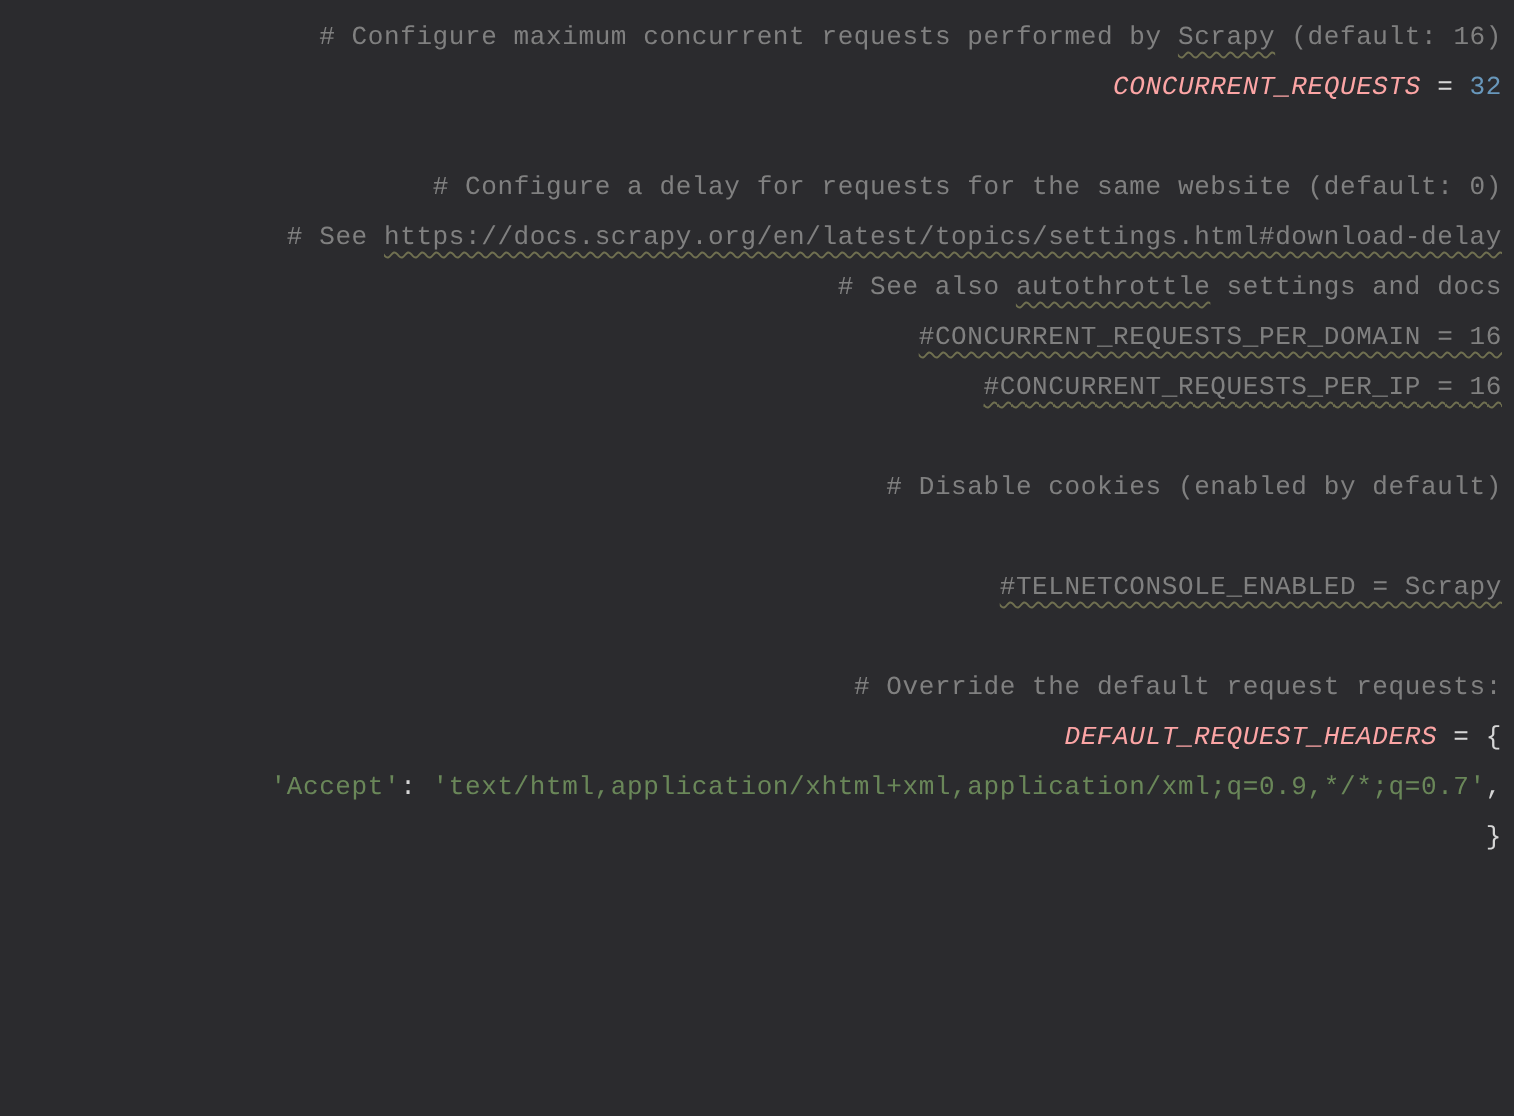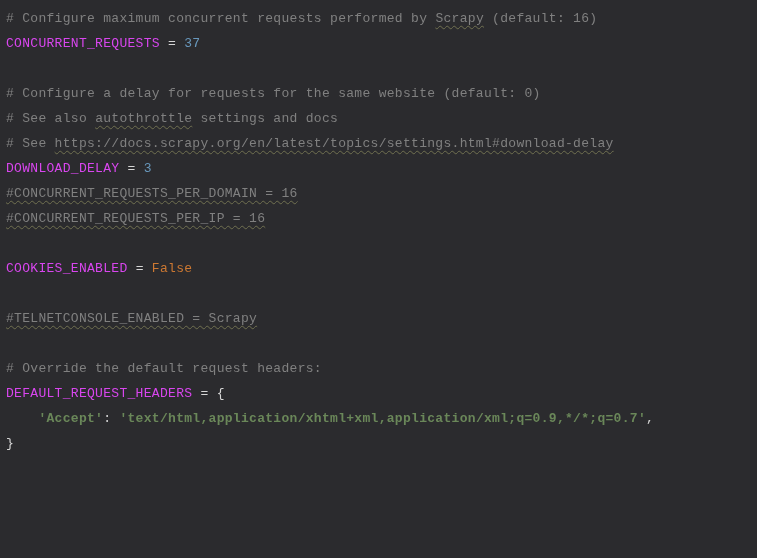--- a/index.html
+++ b/index.html
@@ -9,51 +9,50 @@
     font-family: Consolas, 'Courier New', monospace;
     font-size: 13px;
     line-height: 25px;
     color: #808080;
     width: 757px;
     height: 558px;
     box-sizing: border-box;
     overflow: hidden;
     letter-spacing: 0.3px;
   }
-  .line { white-space: pre; }
+  .line { white-space: pre; text-align: right; }
   .comment { color: #808080; }
-  .var { color: #d946ef; }
+  .var { color: #fca5a5; font-style: italic; }
   .op { color: #d6d6d6; }
   .num { color: #6897bb; }
   .kw { color: #cc7832; }
-  .str { color: #6a8759; font-weight: bold; }
+  .str { color: #6a8759; }
   .punct { color: #d6d6d6; }
   .wavy {
     text-decoration: underline;
     text-decoration-style: wavy;
     text-decoration-color: #707050;
     text-decoration-thickness: 1px;
     text-underline-offset: 3px;
   }
 </style>
 </head>
 <body>
 
 <div>
 <div class="line"><span class="comment"># Configure maximum concurrent requests performed by </span><span class="comment wavy">Scrapy</span><span class="comment"> (default: 16)</span></div>
-<div class="line"><span class="var">CONCURRENT_REQUESTS</span><span class="op"> = </span><span class="num">37</span></div>
+<div class="line"><span class="var">CONCURRENT_REQUESTS</span><span class="op"> = </span><span class="num">32</span></div>
 <div class="line"> </div>
 <div class="line"><span class="comment"># Configure a delay for requests for the same website (default: 0)</span></div>
+<div class="line"><span class="comment"># See </span><span class="comment wavy">https://docs.scrapy.org/en/latest/topics/settings.html#download-delay</span></div>
 <div class="line"><span class="comment"># See also </span><span class="comment wavy">autothrottle</span><span class="comment"> settings and docs</span></div>
-<div class="line"><span class="comment"># See </span><span class="comment wavy">https://docs.scrapy.org/en/latest/topics/settings.html#download-delay</span></div>
-<div class="line"><span class="var">DOWNLOAD_DELAY</span><span class="op"> = </span><span class="num">3</span></div>
 <div class="line"><span class="comment wavy">#CONCURRENT_REQUESTS_PER_DOMAIN = 16</span></div>
 <div class="line"><span class="comment wavy">#CONCURRENT_REQUESTS_PER_IP = 16</span></div>
 <div class="line"> </div>
-<div class="line"><span class="var">COOKIES_ENABLED</span><span class="op"> = </span><span class="kw">False</span></div>
+<div class="line"><span class="comment"># Disable cookies (enabled by default)</span></div>
 <div class="line"> </div>
 <div class="line"><span class="comment wavy">#TELNETCONSOLE_ENABLED = Scrapy</span></div>
 <div class="line"> </div>
-<div class="line"><span class="comment"># Override the default request headers:</span></div>
+<div class="line"><span class="comment"># Override the default request requests:</span></div>
 <div class="line"><span class="var">DEFAULT_REQUEST_HEADERS</span><span class="op"> = </span><span class="punct">{</span></div>
 <div class="line"><span>    </span><span class="str">'Accept'</span><span class="punct">: </span><span class="str">'text/html,application/xhtml+xml,application/xml;q=0.9,*/*;q=0.7'</span><span class="punct">,</span></div>
 <div class="line"><span class="punct">}</span></div>
 </div>
 
 </body></html>

